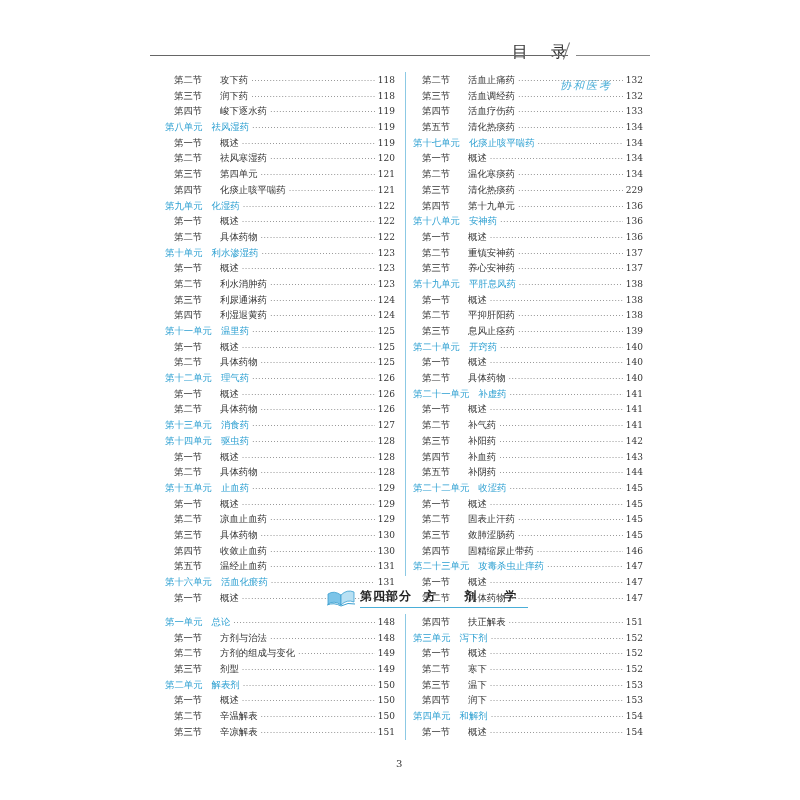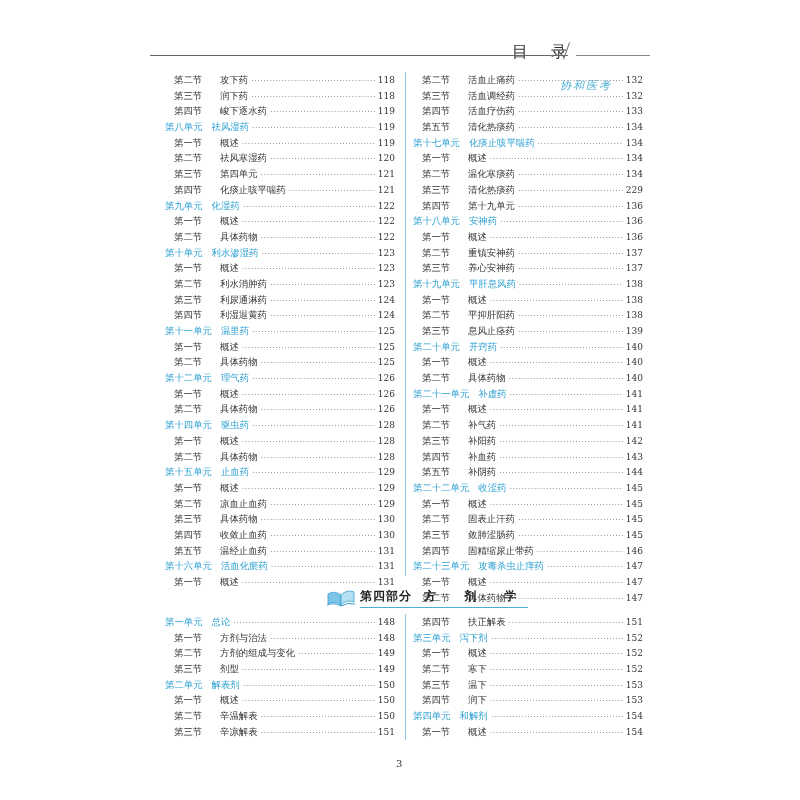--- a/index.html
+++ b/index.html
@@ -172,20 +172,26 @@
       <span class="dots"></span>
       <span class="page">126</span>
     </div>
     <div class="row sec">
       <span class="num">第二节</span>
       <span class="title">具体药物</span>
       <span class="dots"></span>
       <span class="page">126</span>
     </div>
     <div class="row unit">
+      <span class="num">第十三单元</span>
+      <span class="title">消食药</span>
+      <span class="dots"></span>
+      <span class="page">127</span>
+    </div>
+    <div class="row unit">
       <span class="num">第十四单元</span>
       <span class="title">驱虫药</span>
       <span class="dots"></span>
       <span class="page">128</span>
     </div>
     <div class="row sec">
       <span class="num">第一节</span>
       <span class="title">概述</span>
       <span class="dots"></span>
       <span class="page">128</span>

